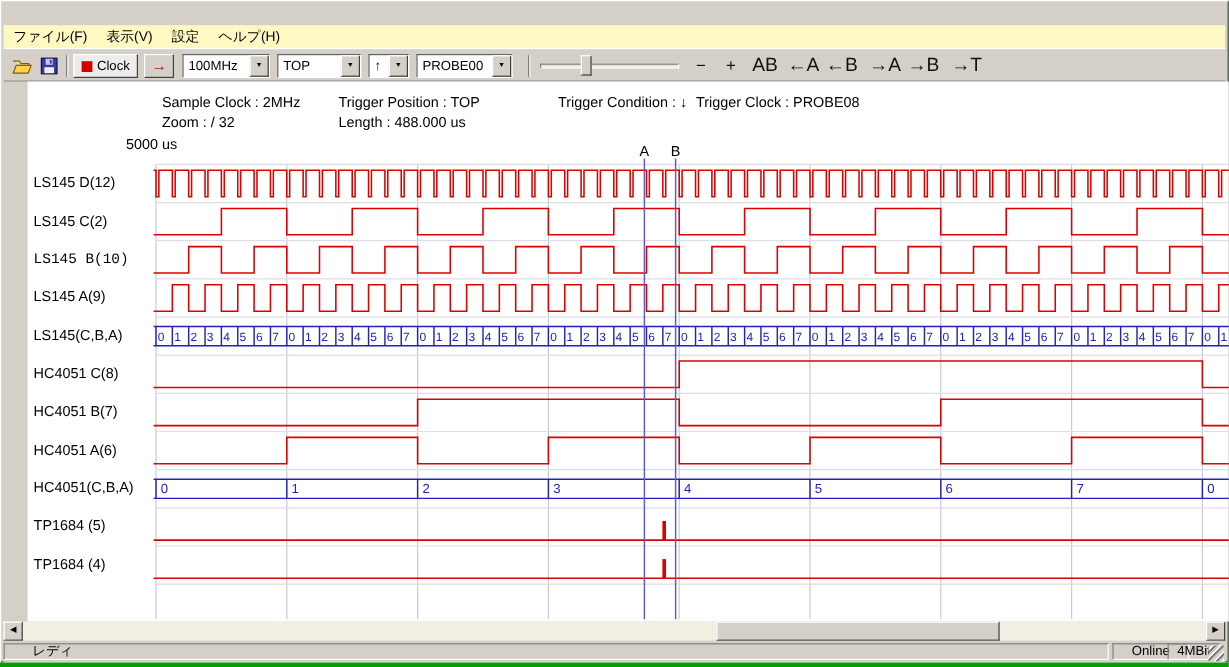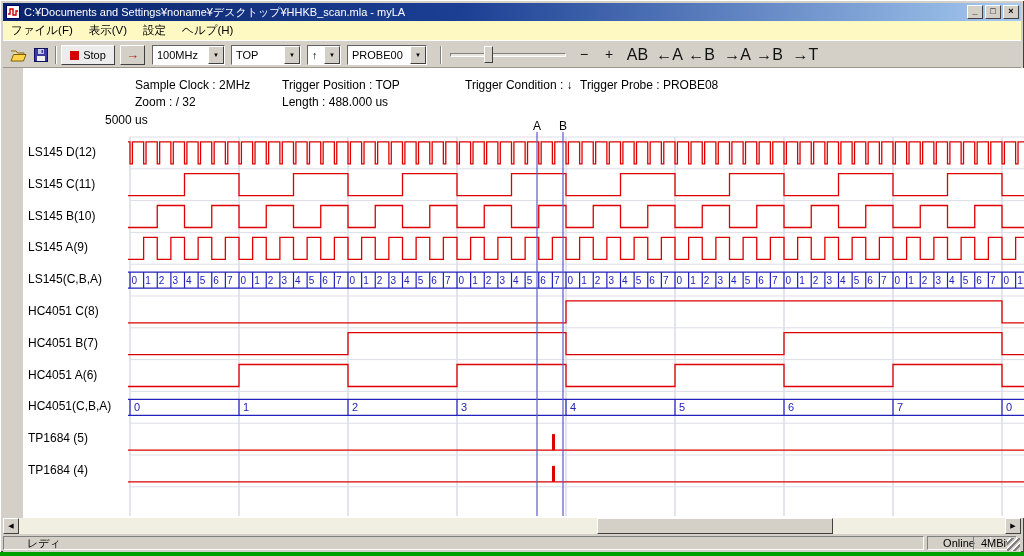--- a/index.html
+++ b/index.html
@@ -53,30 +53,20 @@
   #st-online{left:924px;width:64px;text-align:center;padding:0;}
   #st-mem{left:970px;width:44px;text-align:center;padding:0;}
   #st-grip{position:absolute;right:1px;bottom:1px;width:13px;height:13px;
            background:repeating-linear-gradient(135deg,#d4d0c8 0 2px,#ffffff 2px 3px,#808080 3px 5px);}
 </style>
 </head>
 <body>
 
 <div id="window">
 
-  <div id="titlebar">
-    <svg id="app-icon" viewBox="0 0 14 14">
-      <rect x="0.5" y="0.5" width="13" height="13" fill="#ffffff" stroke="#000066"></rect>
-      <polyline points="2,9 4,9 4,4 7,4 7,10 10,10 10,6 12,6" fill="none" stroke="#cc0000" stroke-width="1.4"></polyline>
-    </svg>
-    <span id="title-text">C:¥Documents and Settings¥noname¥デスクトップ¥HHKB_scan.mla - myLA</span>
-    <span class="cap-btn">_</span>
-    <span class="cap-btn">□</span>
-    <span class="cap-btn">×</span>
-  </div>
 
   <div id="menubar">
     <span class="menu-item">ファイル(F)</span>
     <span class="menu-item">表示(V)</span>
     <span class="menu-item">設定</span>
     <span class="menu-item">ヘルプ(H)</span>
   </div>
 
   <div id="toolbar">
     <span class="tico" style="left:4px">
@@ -90,21 +80,21 @@
         <rect x="1.5" y="1.5" width="13" height="13" fill="#3a3aa0" stroke="#101060"></rect>
         <rect x="5" y="2" width="6" height="5" fill="#c8c8e8"></rect>
         <rect x="8.5" y="3" width="1.6" height="3" fill="#3a3aa0"></rect>
         <rect x="4" y="9" width="8" height="5" fill="#efefef"></rect>
       </svg>
     </span>
     <span class="tsep" style="left:52px"></span>
 
     <span id="stop-btn">
       <span class="stop-square"></span>
-      <span>Stop</span>
+      <span>Clock</span>
     </span>
     <span id="run-btn">
       <span>→</span>
     </span>
 
     <span class="combo" style="left:149px;width:73px">
       <span class="combo-val">100MHz</span>
       <span class="combo-btn">▼</span>
     </span>
     <span class="combo" style="left:228px;width:70px">
@@ -131,32 +121,32 @@
     <span class="fbtn" style="left:684px;width:29px">←B</span>
     <span class="fbtn" style="left:720px;width:29px">→A</span>
     <span class="fbtn" style="left:752px;width:29px">→B</span>
     <span class="fbtn" style="left:788px;width:29px">→T</span>
   </div>
 
   <div id="plot-panel">
     <span class="info" style="left:112px;top:10px">Sample Clock : 2MHz</span>
     <span class="info" style="left:259px;top:10px">Trigger Position : TOP</span>
     <span class="info" style="left:442px;top:10px">Trigger Condition : ↓</span>
-    <span class="info" style="left:557px;top:10px">Trigger Probe : PROBE08</span>
+    <span class="info" style="left:557px;top:10px">Trigger Clock : PROBE08</span>
     <span class="info" style="left:112px;top:27px">Zoom : /  32</span>
     <span class="info" style="left:259px;top:27px">Length : 488.000 us</span>
     <span class="info" style="left:82px;top:45px">5000 us</span>
 
     <span class="cursor-label" style="left:507px">A</span>
     <span class="cursor-label" style="left:533px">B</span>
 
     <div id="channel-labels">
         <div class="ch-label" style="top: 76.9px;">LS145 D(12)</div>
-        <div class="ch-label" style="top: 108.7px;">LS145 C(11)</div>
-        <div class="ch-label" style="top: 140.5px;">LS145 B(10)</div>
+        <div class="ch-label" style="top: 108.7px;">LS145 C(2)</div>
+        <div class="ch-label" style="top: 140.5px; font-family: Liberation Mono, monospace;">LS145 B(10)</div>
         <div class="ch-label" style="top: 172.3px;">LS145 A(9)</div>
         <div class="ch-label" style="top: 204.1px;">LS145(C,B,A)</div>
         <div class="ch-label" style="top: 235.9px;">HC4051 C(8)</div>
         <div class="ch-label" style="top: 267.7px;">HC4051 B(7)</div>
         <div class="ch-label" style="top: 299.5px;">HC4051 A(6)</div>
         <div class="ch-label" style="top: 331.3px;">HC4051(C,B,A)</div>
         <div class="ch-label" style="top: 363.1px;">TP1684 (5)</div>
         <div class="ch-label" style="top: 394.9px;">TP1684 (4)</div>
       </div>
     <svg id="wave-svg" width="1018" height="450">

